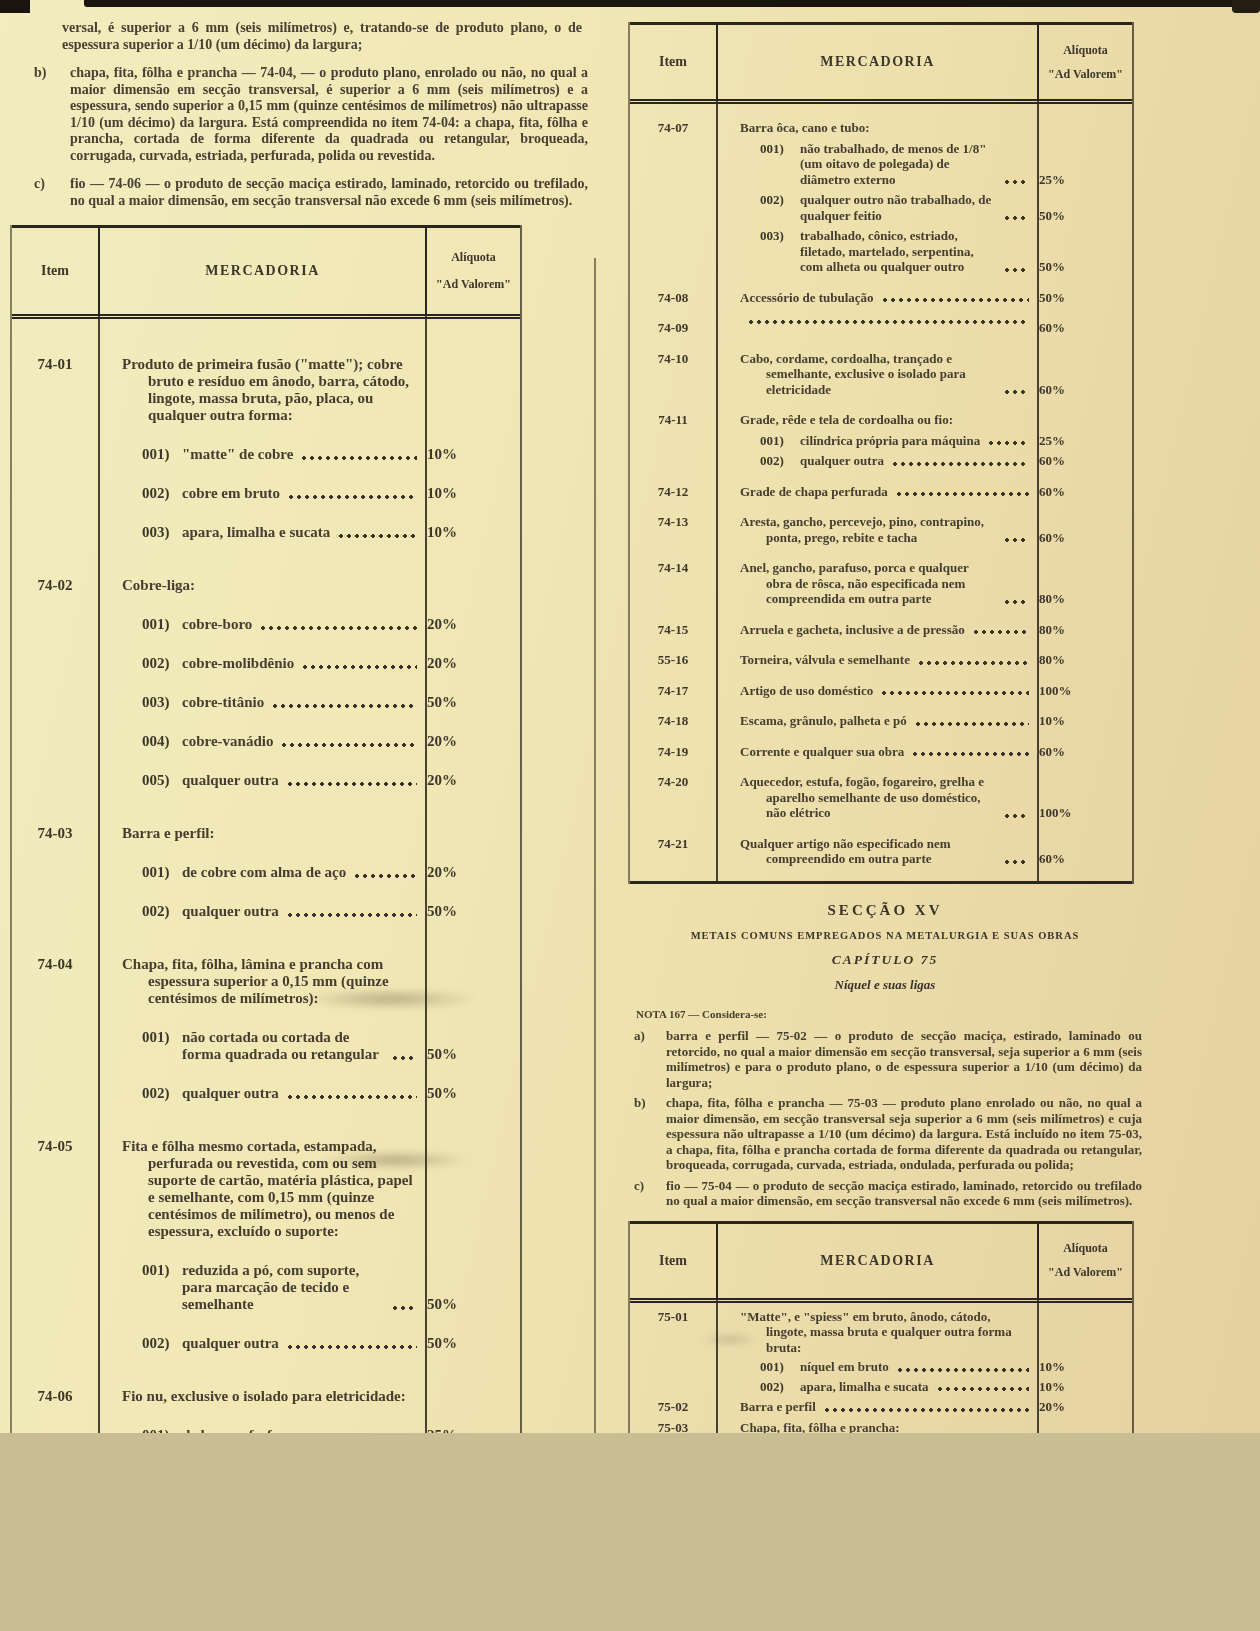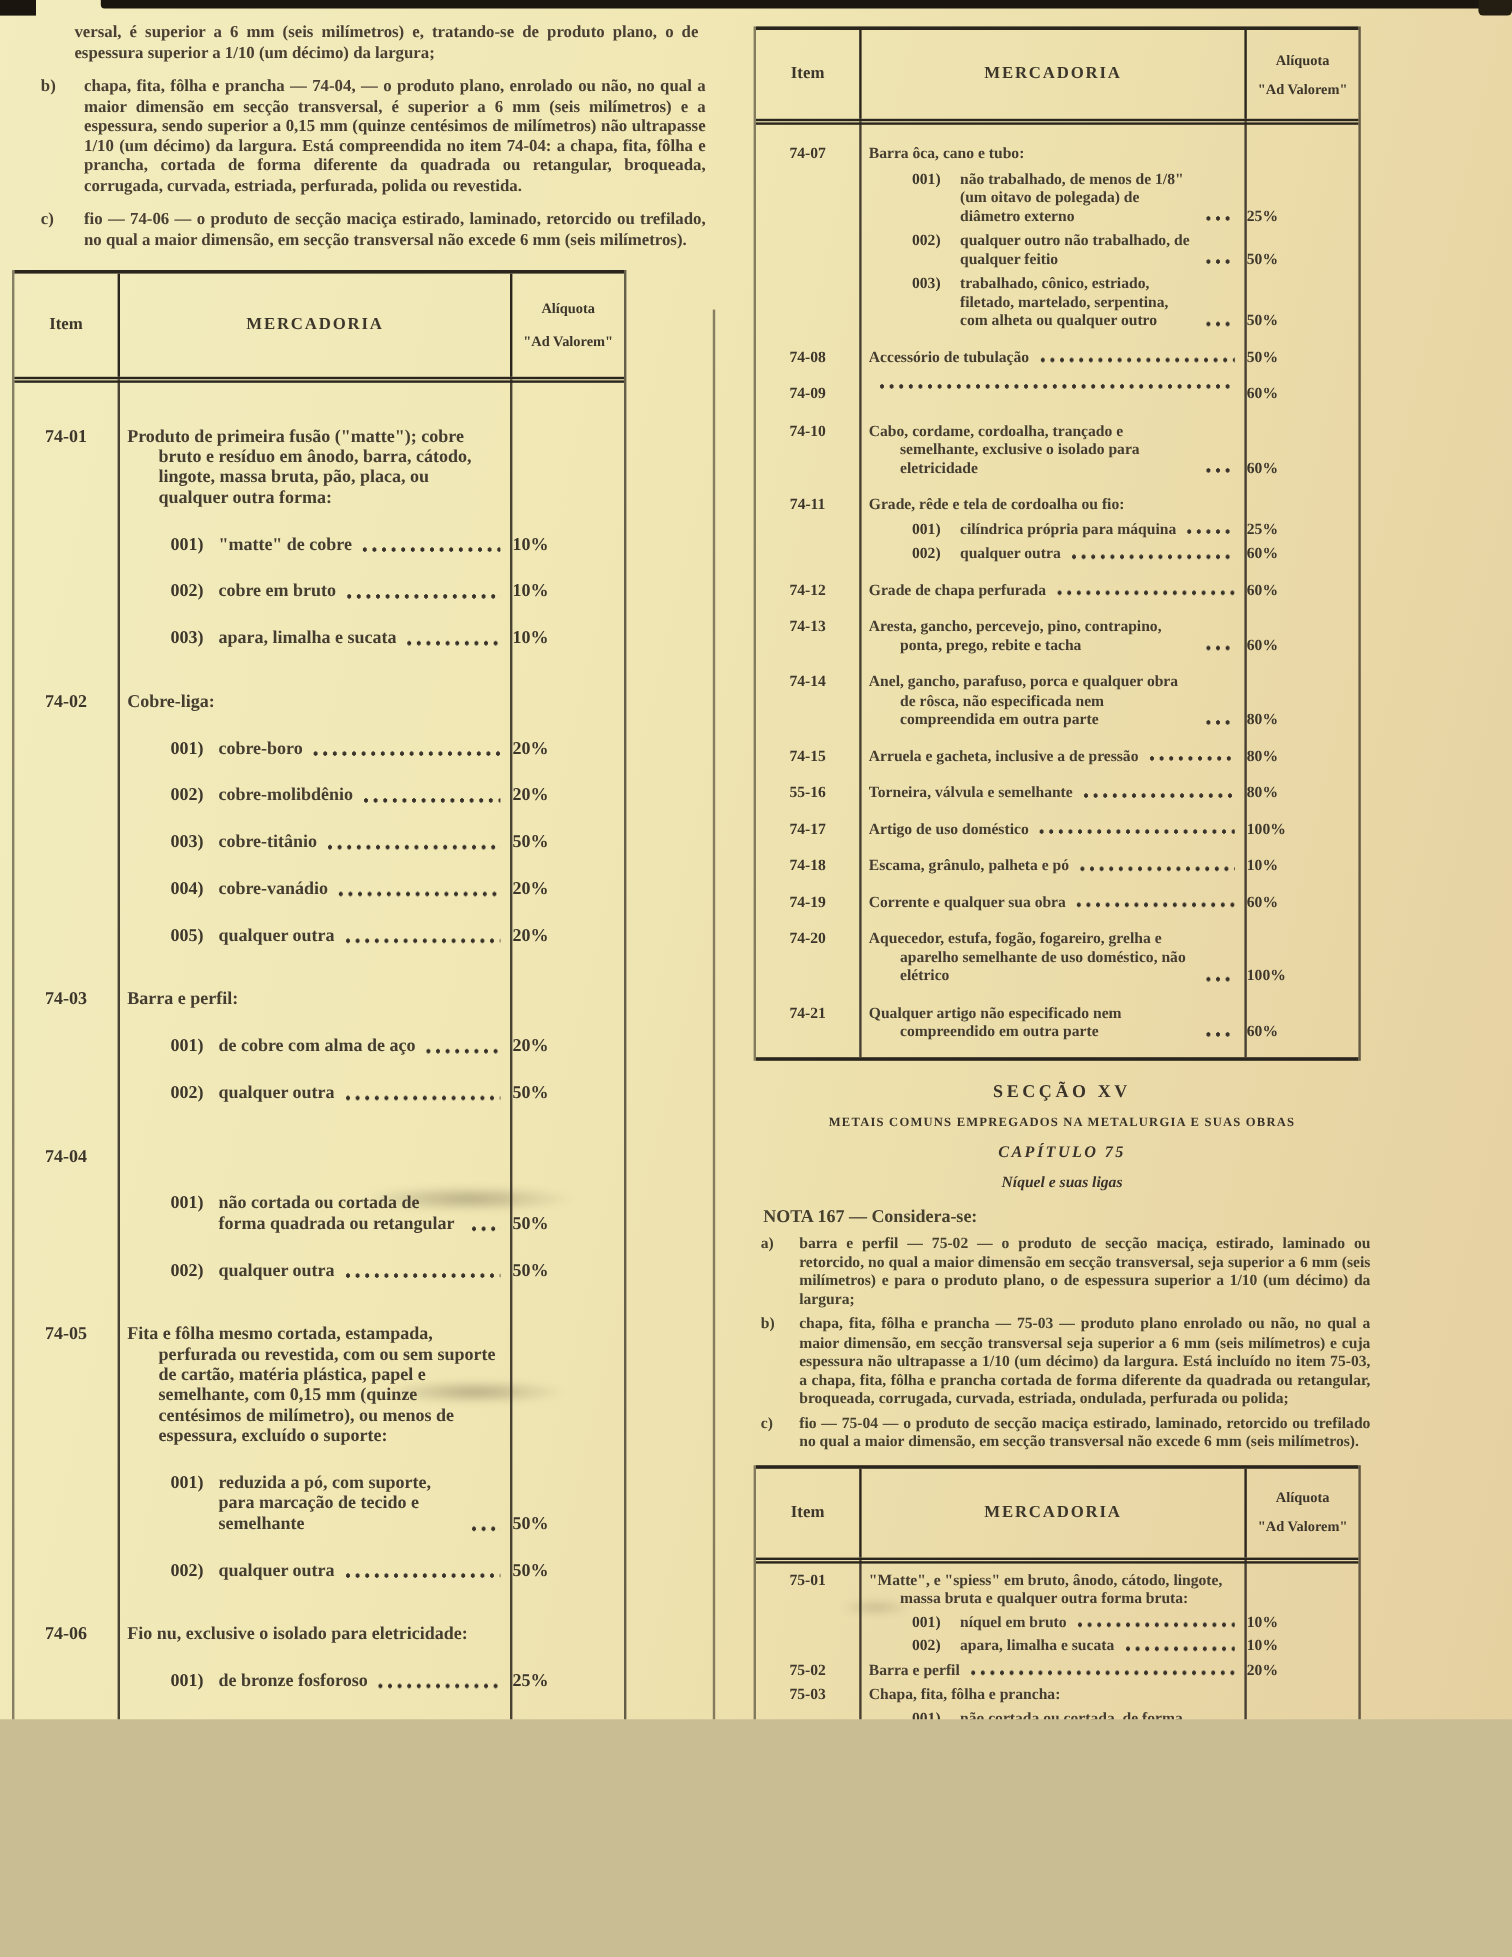--- a/index.html
+++ b/index.html
@@ -46,21 +46,21 @@
     font-weight:bold;font-size:12px;}
   .col-right .h-rate{gap:9px;}
 
   .tbody{position:relative;border-bottom:3px solid #2b261d;padding:4px 0 18px 0;font-size:15px;line-height:17px;}
   .col-right .tbody{font-size:13px;line-height:15.5px;padding-bottom:14px;}
   .tbody::before{content:"";position:absolute;top:0;bottom:0;left:86px;width:2px;background:rgba(43,38,29,.85);}
   .tbody::after{content:"";position:absolute;top:0;bottom:0;right:93px;width:2px;background:rgba(43,38,29,.85);}
 
   .line{display:grid;grid-template-columns:86px 1fr 93px;}
   .c-item{align-self:start;text-align:center;font-weight:bold;}
-  .c-body{padding:0 8px 0 8px;display:flex;align-items:flex-start;justify-content:center;}
+  .c-body{padding:0 8px 0 24px;display:flex;align-items:flex-start;justify-content:center;}
   .c-rate{align-self:end;text-align:left;font-weight:bold;white-space:nowrap;}
   .sub .c-body{padding-left:44px;}
   .code{flex:none;width:40px;font-weight:bold;}
   .twrap{flex:1;display:flex;}
   .t{text-align:left;font-weight:bold;color:#453d30;}
   .line:not(.sub) .t{display:block;padding-left:26px;text-indent:-26px;}
   .dots{flex:1;min-width:26px;align-self:flex-end;height:4px;margin:0 2px 3px 7px;
     background-image:radial-gradient(circle, #3a332a 1.6px, rgba(0,0,0,0) 1.9px);
     background-size:8px 4px;background-repeat:repeat-x;background-position:0 50%;}
 
@@ -73,21 +73,21 @@
   .tbl2 .line.has-item{margin-top:5px;}
   .col-right .tbl-top{margin-top:12px;}
 
   
   .section-head{margin-top:18px;text-align:center;color:#3a332a;}
   .sec-title{font-size:15px;font-weight:bold;letter-spacing:3px;}
   .sec-subtitle{font-size:10.5px;font-weight:bold;letter-spacing:1px;margin-top:11px;}
   .sec-chapter{font-style:italic;font-weight:bold;font-size:13.5px;letter-spacing:2px;margin-top:11px;}
   .sec-subject{font-style:italic;font-size:13px;margin-top:9px;font-weight:bold;}
   .nota{margin-top:14px;font-size:13px;line-height:15.5px;font-weight:bold;color:#46402f;}
-  .nota-head{margin:0 0 6px 8px;font-size:15px;font-weight:bold;}
+  .nota-head{margin:0 0 6px 8px;font-size:11px;font-weight:bold;}
   .nota .note-item{margin:5px 0 5px 6px;}
   .nota .note-label{width:32px;}
   .tbl2{margin-top:12px;}
 </style>
 </head>
 <body>
 
 <div class="page">
 
   <div class="top-edge"></div>
@@ -254,20 +254,25 @@
               <span class="code">002)</span>
               <div class="twrap">
                 <span class="t">qualquer outra</span>
                 <span class="dots"></span>
               </div>
             </div>
             <div class="c-rate">50%</div>
           </div>
           <div class="line has-item">
             <div class="c-item">74-04</div>
+            <div class="c-body">
+              <div class="twrap">
+                <span class="t">Chapa, fita, fôlha, lâmina e prancha com espessura superior a 0,15 mm (quinze centésimos de milímetros):</span>
+              </div>
+            </div>
             <div class="c-rate"></div>
           </div>
           <div class="line sub">
             <div class="c-item"></div>
             <div class="c-body">
               <span class="code">001)</span>
               <div class="twrap">
                 <span class="t">não cortada ou cortada de forma quadrada ou retangular</span>
                 <span class="dots"></span>
               </div>

